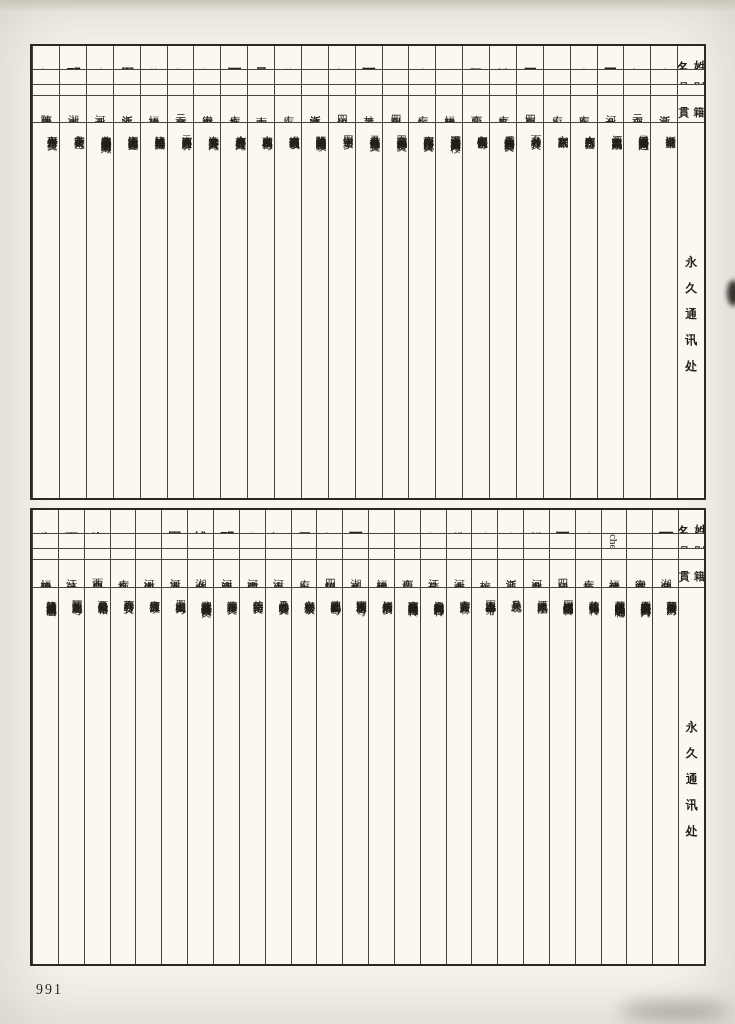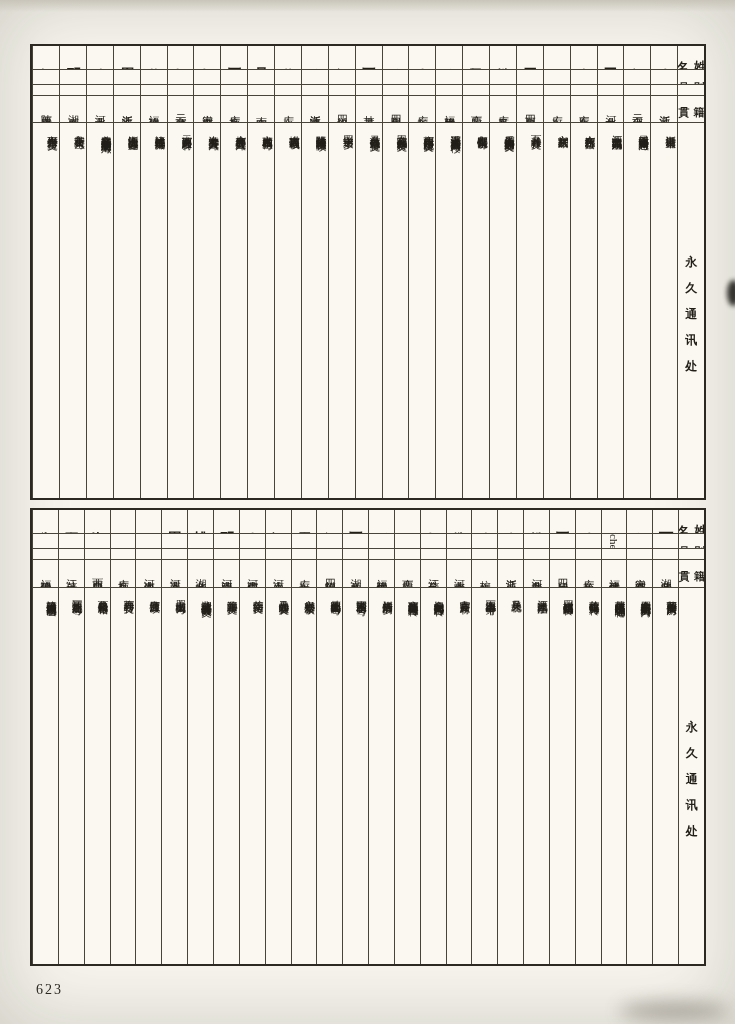--- a/index.html
+++ b/index.html
@@ -997,16 +997,16 @@
         </div>
     <div class="cell c-native">
           <span>福建莆田</span>
         </div>
     <div class="cell c-addr">
           <span>福建莆田城内塔寺前凤山巷</span>
         </div>
   </div>
 </section>
 
-  <div class="pagenum">623</div>
+  <div class="pagenum">991</div>
   <div class="artifact a1"></div>
   <div class="artifact a2"></div>
 </div>
 
 </body></html>

